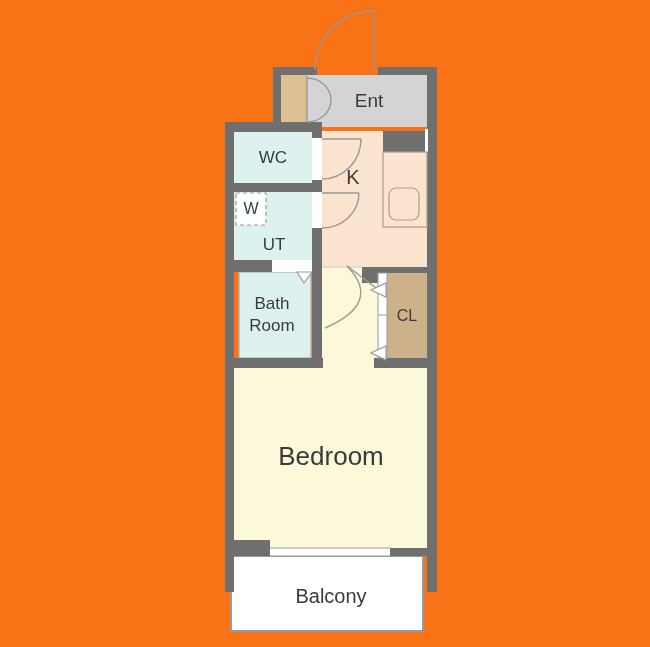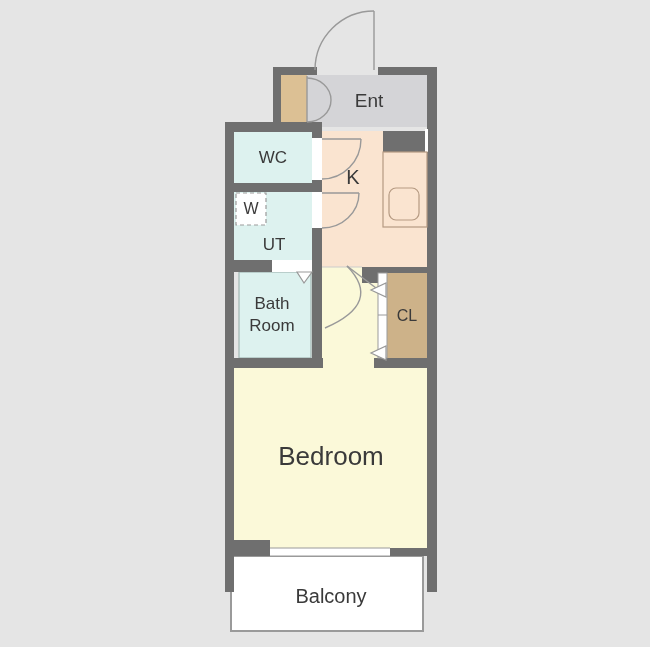--- a/index.html
+++ b/index.html
@@ -1,16 +1,16 @@
 <!DOCTYPE html>
 <html><head>
 <meta charset="utf-8">
 <style>
   html,body{margin:0;padding:0;background:#ffffff;}
-  #canvas{position:relative;width:650px;height:647px;background:#e5e5e5;overflow:hidden;}
+  #canvas{position:relative;width:650px;height:647px;background:#f97316;overflow:hidden;}
   svg{position:absolute;left:0;top:0;}
   .lbl{font-family:"Liberation Sans",sans-serif;}
   .lbl-ent{font-size:19px;}
   .lbl-sm{font-size:17px;}
   .lbl-xs{font-size:16px;}
   .lbl-k{font-size:20px;}
   .lbl-bed{font-size:26px;}
   .lbl-bal{font-size:20px;}
   .door{fill:none;stroke-width:1.4px;}
   .marker{fill:#ffffff;stroke-width:1.2px;}

